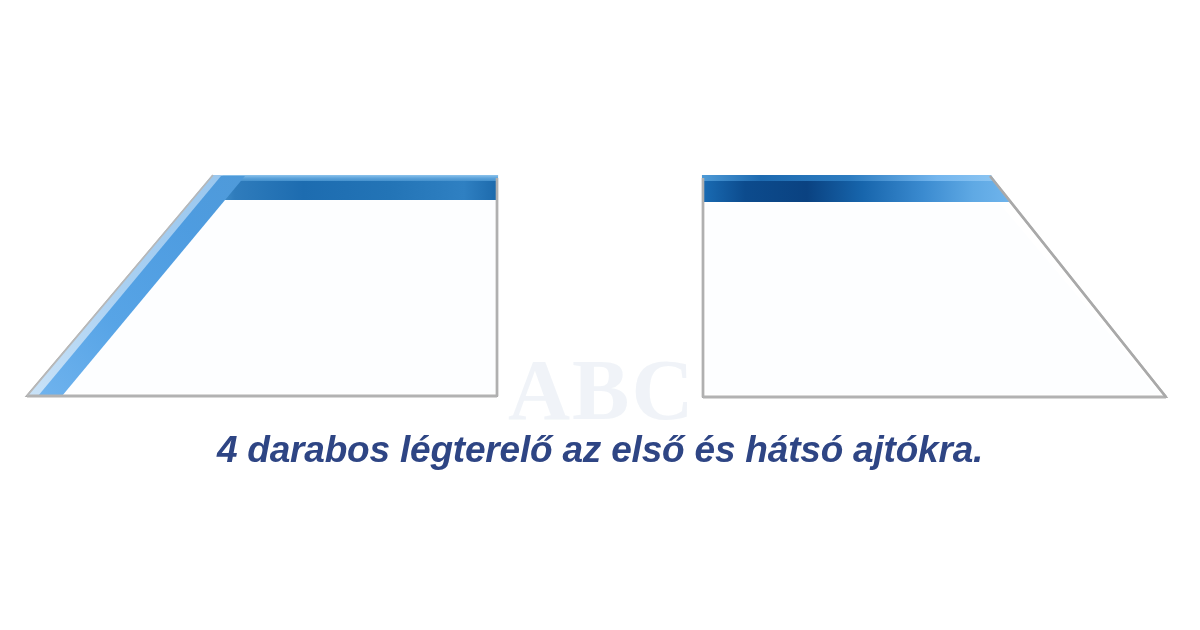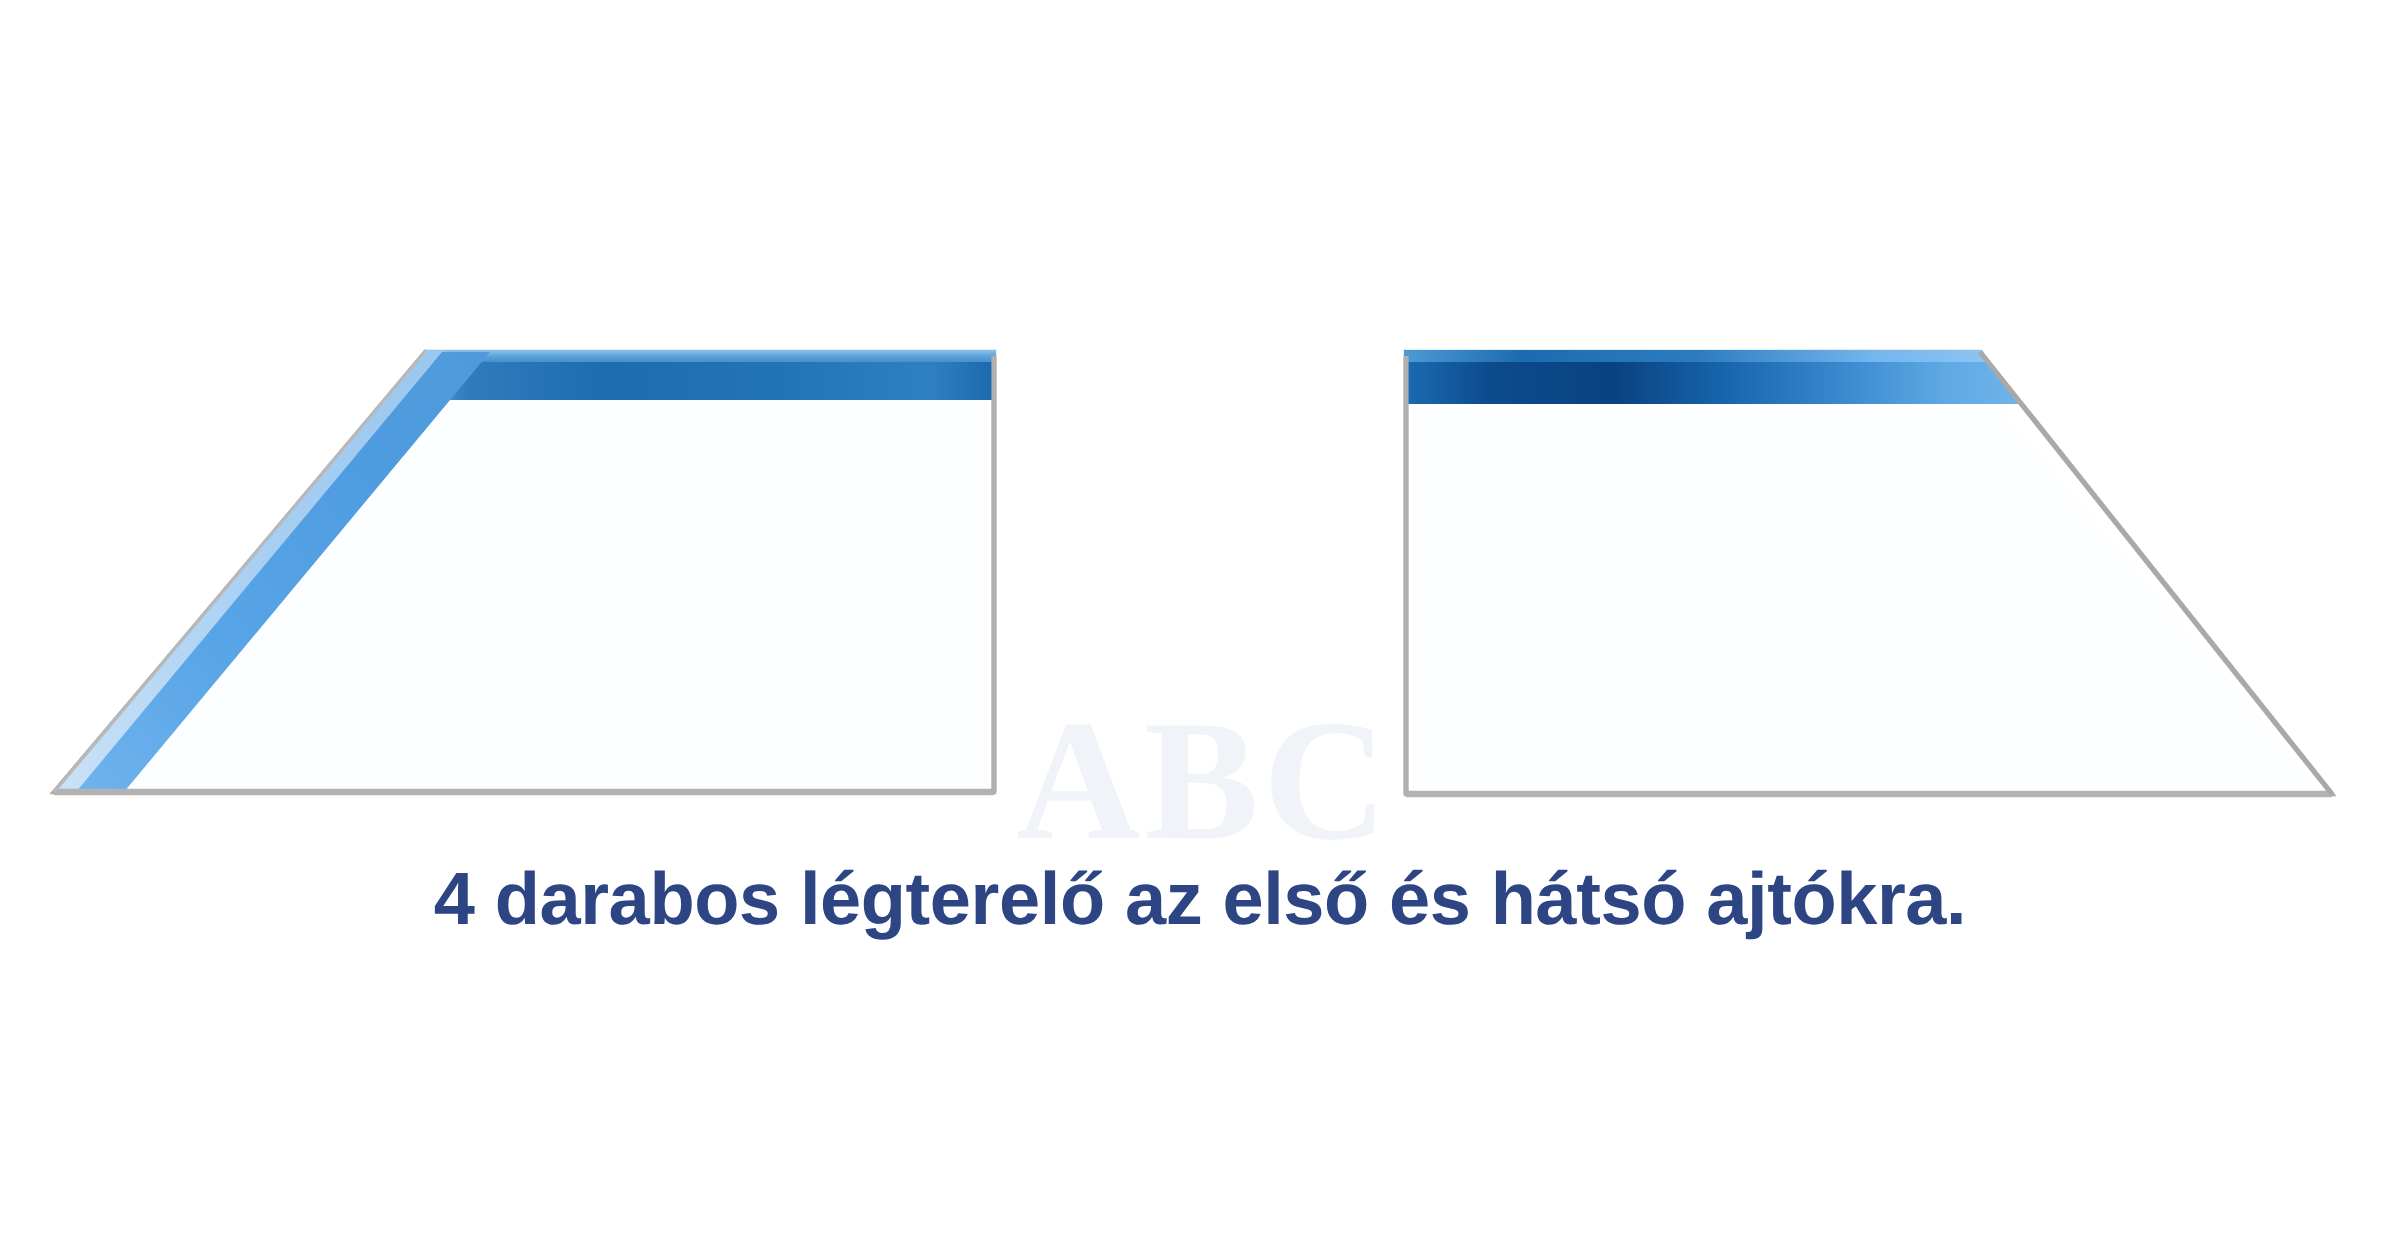--- a/index.html
+++ b/index.html
@@ -29,20 +29,21 @@
     top: 428px;
     width: 1200px;
     text-align: center;
     font-family: "Liberation Sans", sans-serif;
     font-weight: bold;
     font-size: 37px;
     letter-spacing: -0.2px;
     color: #2e4584;
     white-space: nowrap;
     line-height: 44px;
+    font-style: italic;
   }
   .watermark {
     position: absolute;
     left: 508px;
     top: 330px;
     width: 184px;
     height: 120px;
     color: #eef2f7;
     font-family: "Liberation Serif", serif;
     font-size: 86px;

